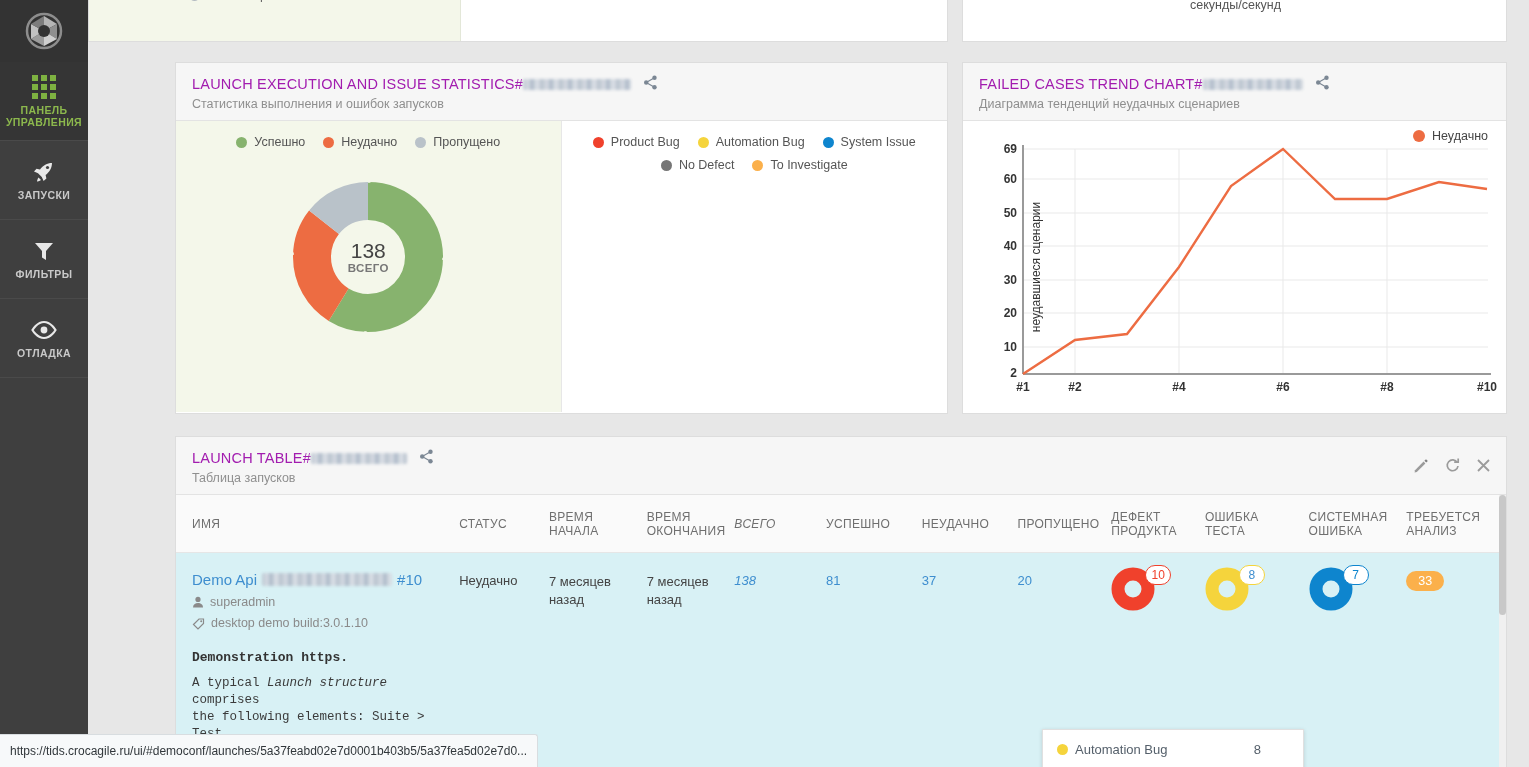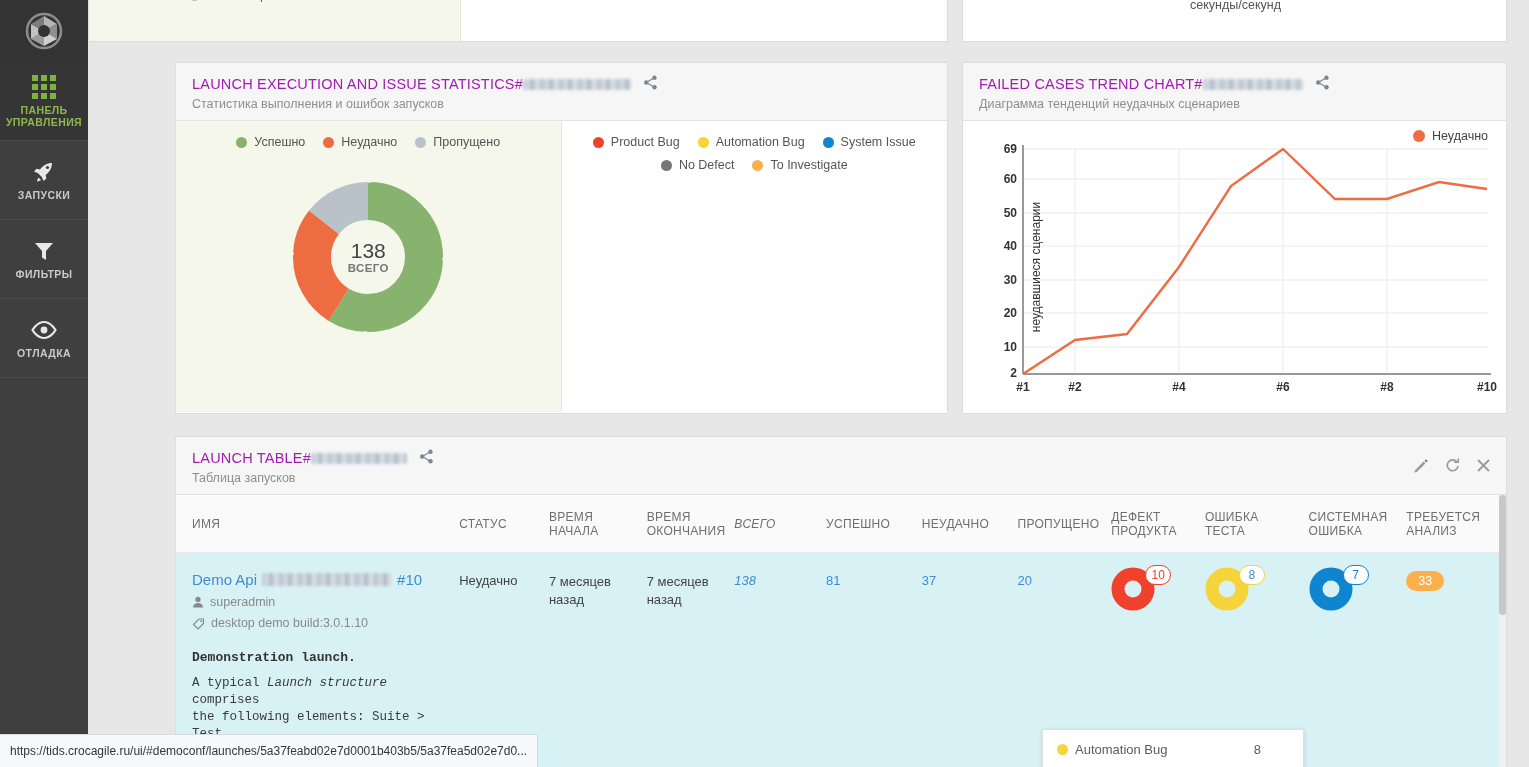--- a/index.html
+++ b/index.html
@@ -594,21 +594,21 @@
           <div class="meta-line">
             <span class="meta-ic">
               <svg width="13" height="13" viewBox="0 0 13 13">
                 <path d="M1.5 7.5 L7 2 L11.5 2 L11.5 6.5 L6 12 Z" fill="none" stroke="#8a8a8a" stroke-width="1.2"></path>
                 <circle cx="9.2" cy="4.2" r="1" fill="#8a8a8a"></circle>
               </svg>
             </span>
             <span>desktop demo build:3.0.1.10</span>
           </div>
 
-          <div class="desc-title">Demonstration launch.</div>
+          <div class="desc-title">Demonstration https.</div>
 
           <div class="desc-body">
             <div>
               <span>A typical </span><em>Launch structure</em><span> comprises</span>
             </div>
             <div>the following elements: Suite &gt; Test</div>
             <div>&gt; Step &gt; Log.</div>
             <div>
               <span>Launch contains </span><em>randomly</em><span> generated</span>
             </div>

